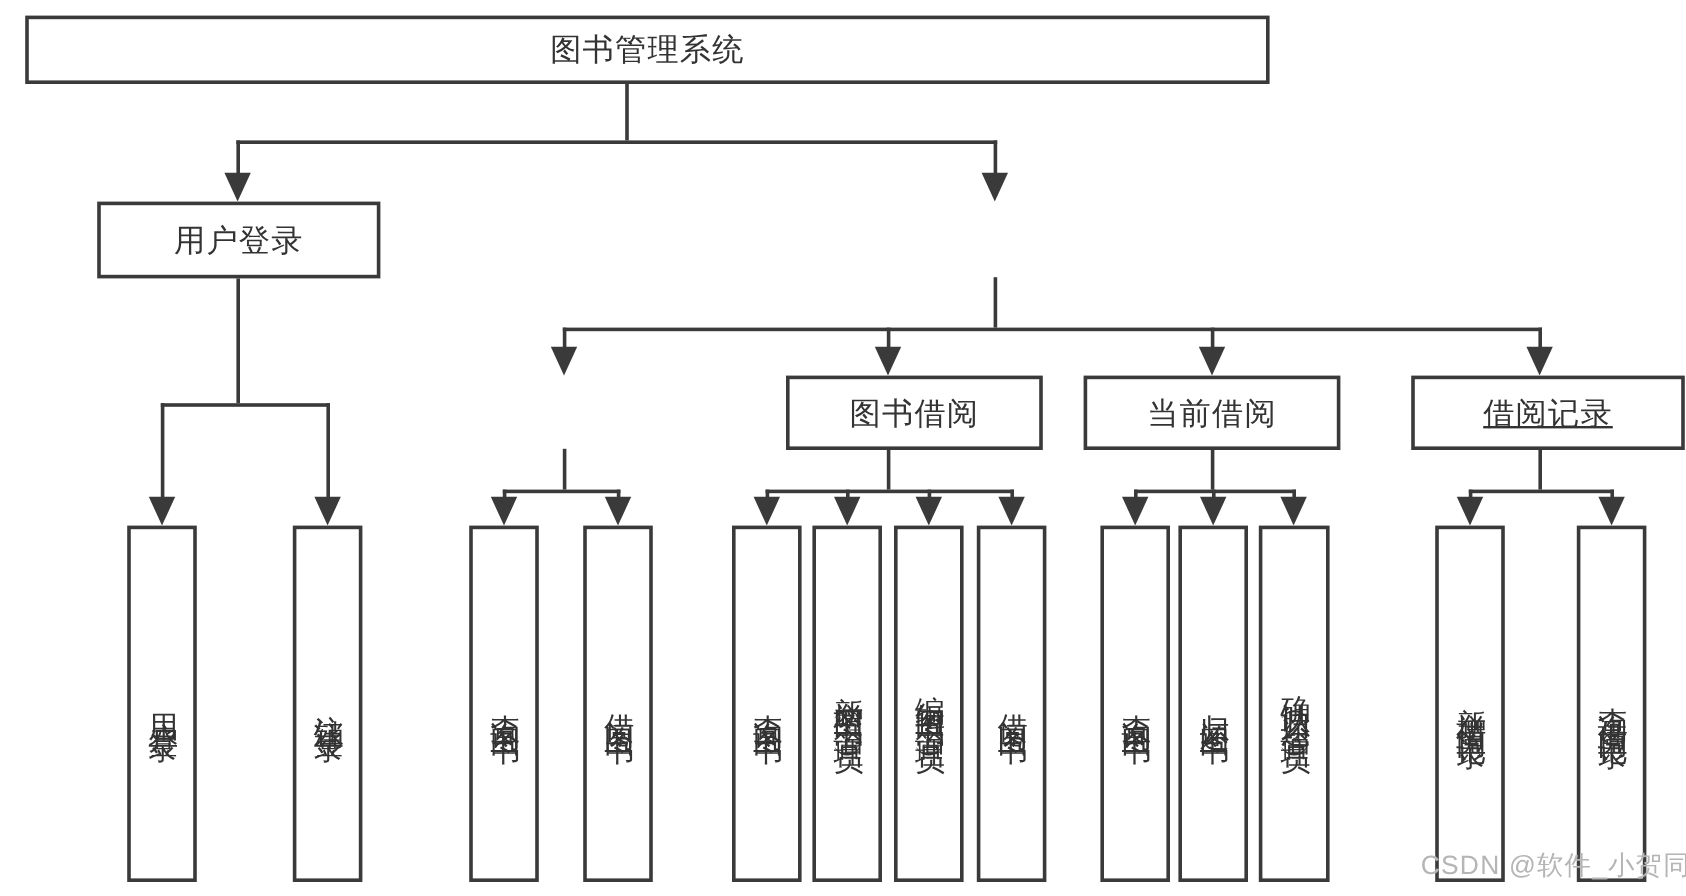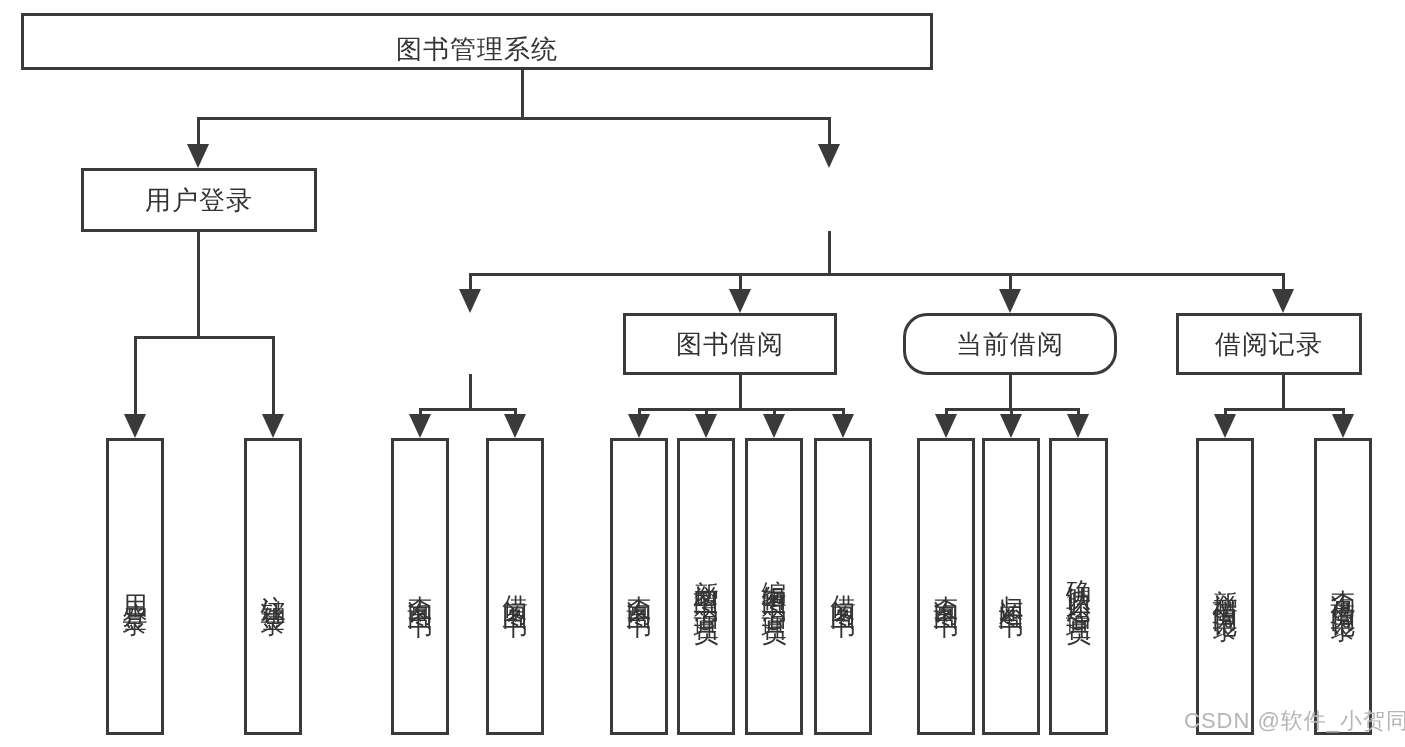--- a/index.html
+++ b/index.html
@@ -27,39 +27,39 @@
     position:absolute;left:1184px;top:706px;z-index:5;
     font-size:22px;color:#b5b5b5;letter-spacing:1px;white-space:nowrap;
     text-shadow:0 0 1px rgba(255,255,255,.6);
   }
 </style>
 </head>
 <body>
 
 <div id="stage">
 
-  <div class="box" style="left:21px;top:13px;width:912px;height:57px;align-items:flex-end;">
+  <div class="box" style="left:21px;top:13px;width:1037px;height:57px;">
     <span>图书管理系统</span>
   </div>
 
   <div class="box" style="left:81px;top:168px;width:236px;height:64px;">
     <span>用户登录</span>
   </div>
 
 
 
-  <div class="box" style="left:623px;top:313px;width:214px;height:62px;">
+  <div class="box" style="left:655px;top:313px;width:214px;height:62px;">
     <span>图书借阅</span>
   </div>
 
-  <div class="box" style="left:903px;top:313px;width:214px;height:62px;border-radius:24px;">
+  <div class="box" style="left:903px;top:313px;width:214px;height:62px;">
     <span>当前借阅</span>
   </div>
 
-  <div class="box" style="left:1176px;top:313px;width:186px;height:62px;">
+  <div class="box" style="left:1176px;top:313px;width:228px;height:62px;text-decoration:underline;">
     <span>借阅记录</span>
   </div>
 
   <div class="box vbox" style="left:106px;top:438px;width:58px;height:297px;">
     <span class="vtext">用户登录</span>
   </div>
 
   <div class="box vbox" style="left:244px;top:438px;width:58px;height:297px;">
     <span class="vtext">注销登录</span>
   </div>

